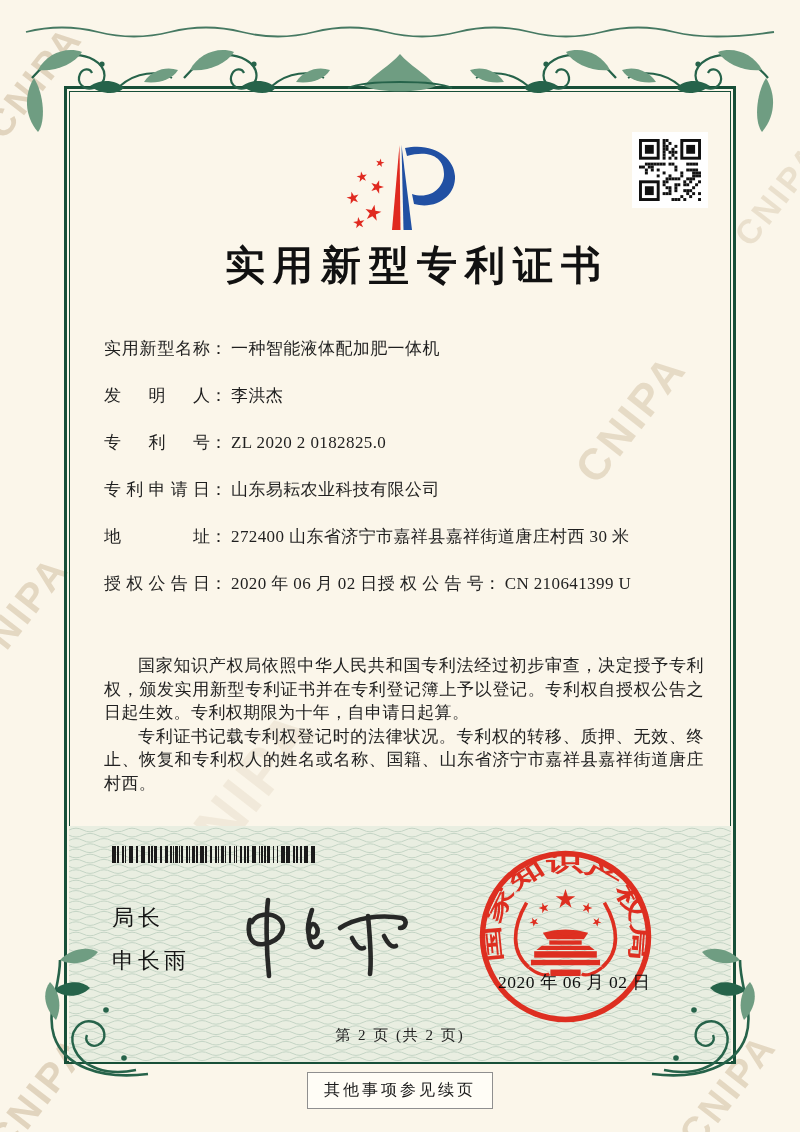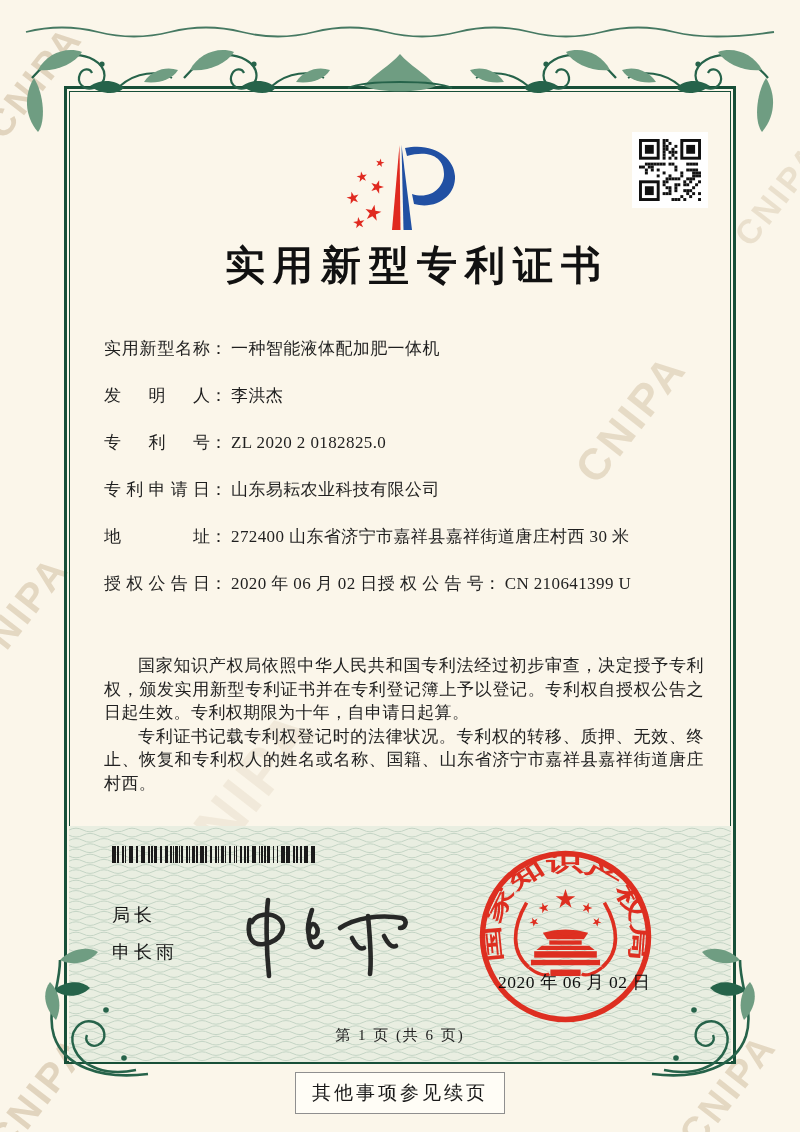--- a/index.html
+++ b/index.html
@@ -44,30 +44,30 @@
   .fextra{}
 
   
   .paras{position:absolute;left:104px;top:654px;width:600px;z-index:5;font-size:17px;
          line-height:23.5px;color:#222;text-align:justify;letter-spacing:.4px;}
   .paras p{text-indent:2em;}
 
   
   .band{position:absolute;left:69px;top:826px;width:662px;height:236px;z-index:3;}
   .barcode{position:absolute;left:112px;top:846px;width:206px;height:17px;z-index:5;}
-  .signer{position:absolute;left:112px;top:903px;z-index:5;font-size:18px;color:#161616;}
+  .signer{position:absolute;left:112px;top:903px;z-index:5;font-size:22px;color:#161616;}
   .signer div{margin-bottom:13px;letter-spacing:4px;}
   .sig{position:absolute;left:220px;top:880px;width:210px;height:105px;z-index:5;}
   .seal{position:absolute;left:472px;top:843px;width:187px;height:187px;z-index:6;opacity:.95;}
   .seal-date{position:absolute;left:498px;top:970px;font-size:17.5px;color:#101010;z-index:7;letter-spacing:.5px;}
 
   .page-ind{position:absolute;left:0;top:1026px;width:800px;text-align:center;font-size:15px;
             letter-spacing:2px;color:#222;z-index:5;}
   .foot-note{position:absolute;left:50%;top:1072px;transform:translateX(-50%);background:#fffdf6;
-             border:1px solid #8f8f8f;padding:7px 16px;font-size:19px;letter-spacing:3px;
+             border:1px solid #8f8f8f;padding:7px 16px;font-size:16px;letter-spacing:3px;
              color:#1a1a1a;z-index:7;white-space:nowrap;}
 </style>
 </head>
 <body>
 
 <div class="page">
 
   <div id="wm-layer">
       <div class="wm" style="left: -6px; top: 112px; font-size: 38px; opacity: 0.5;">CNIPA</div>
       <div class="wm" style="left: 585px; top: 452px; font-size: 44px; opacity: 0.4;">CNIPA</div>
@@ -411,16 +411,16 @@
       <path d="M-27,14 L-22,10 L22,10 L27,14 Z"></path>
       <rect x="-29" y="15" width="58" height="6"></rect>
       <rect x="-32" y="23" width="64" height="5"></rect>
       <path d="M-34,30 C-26,37 -18,38 -15,36" stroke="var(--seal-red)" stroke-width="3" fill="none"></path>
       <path d="M34,30 C26,37 18,38 15,36" stroke="var(--seal-red)" stroke-width="3" fill="none"></path>
       <rect x="-14" y="32" width="28" height="6"></rect>
     </g>
   </svg>
   <div class="seal-date">2020 年 06 月 02 日</div>
 
-  <div class="page-ind">第 1 页 (共 6 页)</div>
+  <div class="page-ind">第 2 页 (共 2 页)</div>
   <div class="foot-note">其他事项参见续页</div>
 
 </div>
 
 </body></html>

